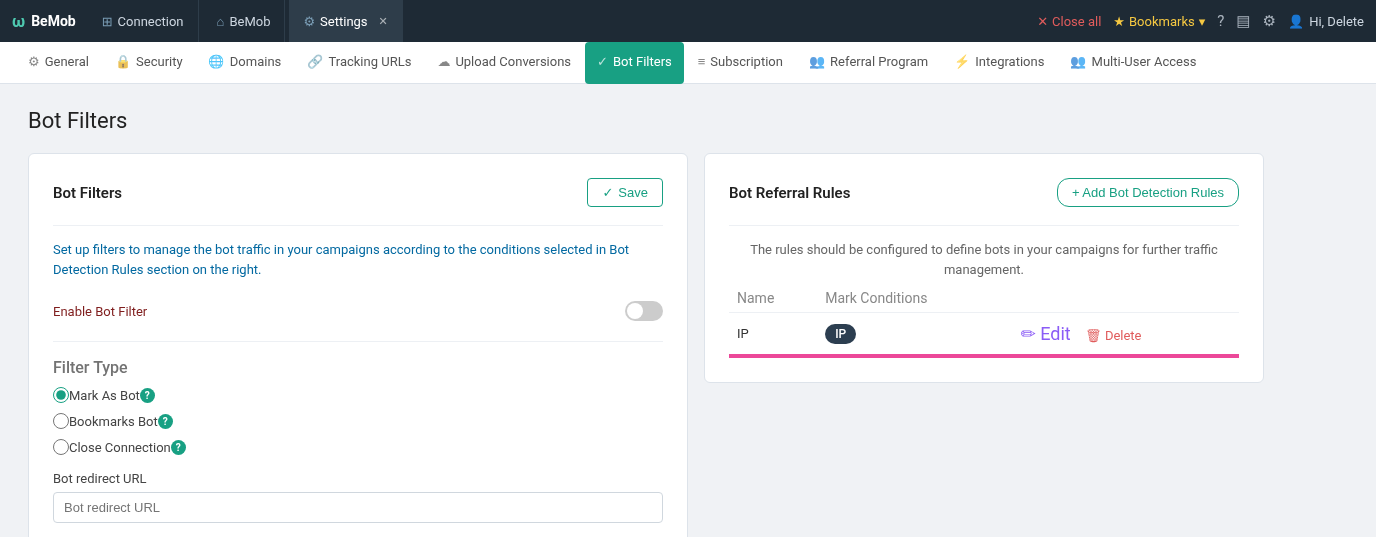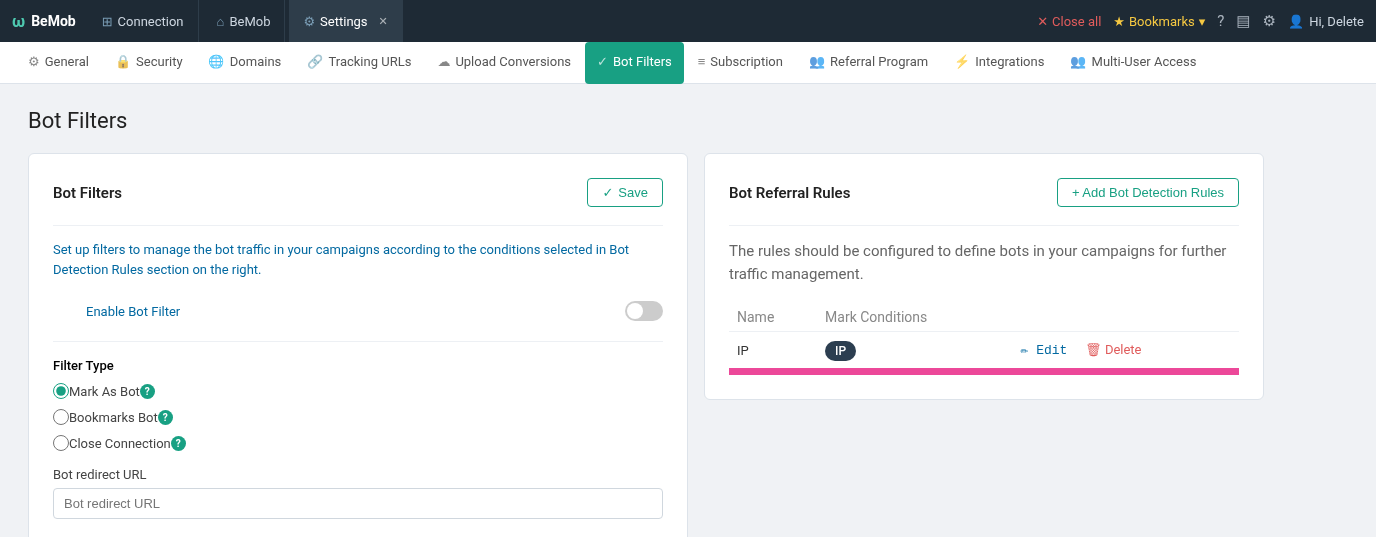--- a/index.html
+++ b/index.html
@@ -80,82 +80,82 @@
     .btn-save {
       display: flex; align-items: center; gap: 5px;
       padding: 6px 14px; border: 1px solid #18a083;
       background: #fff; color: #18a083; border-radius: 4px;
       cursor: pointer; font-size: 13px;
     }
 
     .btn-add {
       display: flex; align-items: center; gap: 5px;
       padding: 6px 14px; border: 1px solid #18a083;
-      background: #fff; color: #18a083; border-radius: 4px;
+      background: #fff; color: #18a083; border-radius: 12px;
       cursor: pointer; font-size: 13px;
     }
 
     .description { color: #0369a1; font-size: 13px; line-height: 1.5; margin-bottom: 16px; }
 
     .toggle-row {
       display: flex; align-items: center; justify-content: space-between;
       padding: 6px 0;
     }
-    .toggle-label { font-size: 13px; color: #0369a1; margin-left: 33px; }
+    .toggle-label { font-size: 13px; color: #7f1d1d; }
     .toggle {
       width: 38px; height: 20px;
       background: #ccc; border-radius: 10px;
       position: relative; cursor: pointer; transition: background 0.2s;
     }
     .toggle::after {
       content: '';
       position: absolute;
       width: 16px; height: 16px;
       background: #fff; border-radius: 50%;
       top: 2px; left: 2px;
       transition: left 0.2s;
     }
 
-    .section-label { font-size: 13px; font-weight: 500; color: #000000; margin: 16px 0 10px 0; }
+    .section-label { font-size: 16px; font-weight: 500; color: #737373; margin: 16px 0 10px 0; }
 
     .radio-group { display: flex; flex-direction: column; gap: 10px; }
     .radio-item { display: flex; align-items: center; font-size: 13px; color: #444; }
     .radio-input {
       width: 16px; height: 16px; accent-color: #18a083; cursor: pointer;
     }
     .help-icon {
       display: inline-flex; align-items: center; justify-content: center;
       width: 15px; height: 15px; background: #18a083; color: #fff;
       border-radius: 50%; font-size: 10px; cursor: pointer; font-weight: bold;
     }
 
     .url-label { font-size: 13px; color: #444; margin: 16px 0 6px 0; }
     .url-input {
       width: 100%; padding: 7px 10px; border: 1px solid #d0d7de;
       border-radius: 4px; font-size: 13px; color: #999;
       outline: none;
     }
 
     
-    .rules-description { font-size: 15px; color: #666; line-height: 1.5; margin-bottom: 18px; }
+    .rules-description { font-size: 13px; color: #666; line-height: 1.5; margin-bottom: 5px; text-align: center; }
     .rules-table { width: 100%; border-collapse: collapse; }
     .rules-table th {
       text-align: left; font-size: 14px; font-weight: 400;
       color: #888; padding: 6px 8px; border-bottom: 1px solid #edf0f4;
     }
     .rules-table td {
-      padding: 10px 8px; border-bottom: 7px solid #ec4899;
+      padding: 10px 8px; border-bottom: 4px solid #ec4899;
       font-size: 13px; color: #333;
     }
     .badge-ip {
       background: #2c3e50; color: #fff;
       padding: 3px 10px; border-radius: 10px;
       font-size: 12px; font-weight: 500;
     }
-    .action-edit { color: #0369a1; cursor: pointer; font-size: 13px; margin-right: 10px; font-family: Liberation Mono, monospace; }
+    .action-edit { color: #8b5cf6; cursor: pointer; font-size: 18px; margin-right: 10px; }
     .action-delete { color: #e05c5c; cursor: pointer; font-size: 13px; }
   </style>
 </head>
 <body>
 
 <div class="top-bar">
   <div class="top-bar-left">
     <div class="brand">
       <span class="brand-icon">ω</span>
       <span>BeMob</span>

